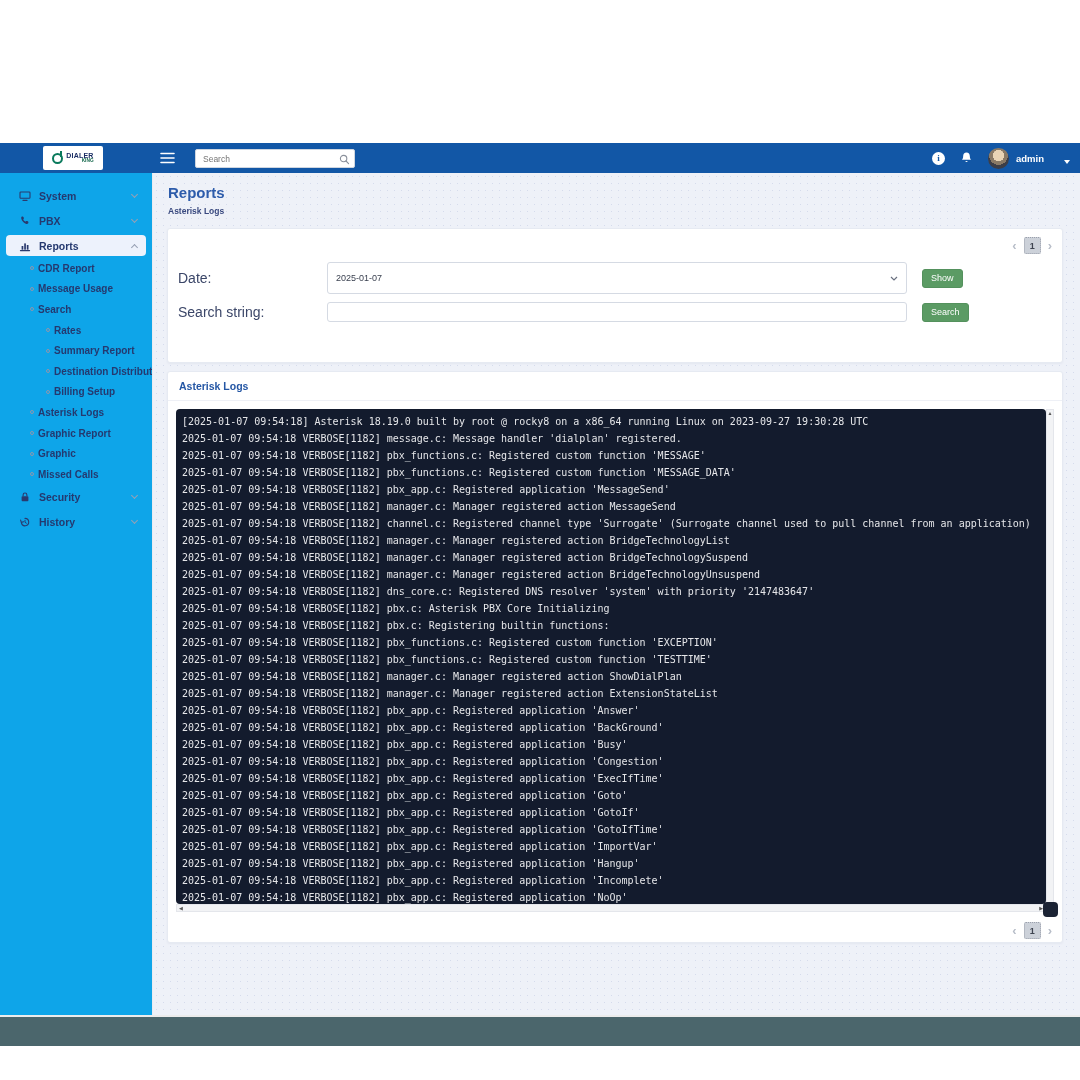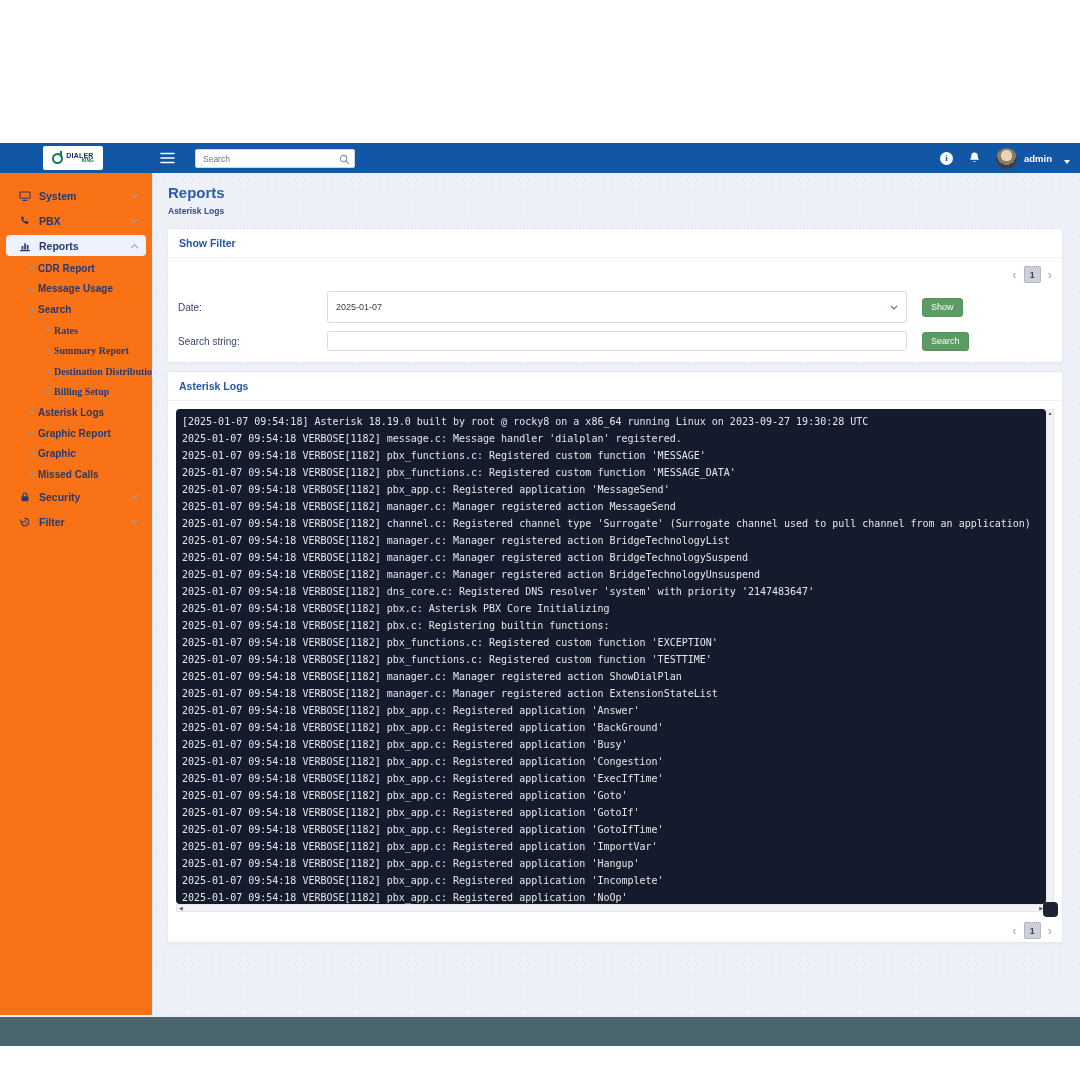--- a/index.html
+++ b/index.html
@@ -22,34 +22,34 @@
   .hdr-search input{width:160px;height:19px;border:1px solid #cfd6e0;border-radius:2px;
             font-size:8.5px;padding:0 20px 0 7px;color:#444;outline:none;
             font-family:"Liberation Sans",sans-serif;}
   .hdr-search .mag{position:absolute;right:5px;top:3.5px;}
   .tb-right{margin-left:auto;display:flex;align-items:center;gap:15px;}
   .info-ic{width:13px;height:13px;background:#fff;border-radius:50%;display:flex;align-items:center;
            justify-content:center;font-family:"Liberation Serif",serif;font-weight:bold;font-size:9px;
            color:#1257a6;cursor:pointer;}
   .avatar{width:21px;height:21px;border-radius:50%;flex:none;cursor:pointer;
           background:radial-gradient(circle at 50% 36%, #e9d4b5 0 33%, #8a7a66 34% 54%, #3d3e47 55% 100%);}
-  .admin-wrap{display:flex;align-items:flex-end;gap:12px;margin-left:-8px;cursor:pointer;}
+  .admin-wrap{display:flex;align-items:flex-end;gap:20px;margin-left:-8px;cursor:pointer;}
   .admin-name{color:#fff;font-size:9.5px;font-weight:bold;}
   .caret-down{width:0;height:0;border-left:3.5px solid transparent;border-right:3.5px solid transparent;
               border-top:4px solid #fff;margin-top:1px;}
 
   
-  .sidebar{position:absolute;left:0;top:135px;width:153px;height:842px;background:#f97316;
+  .sidebar{position:absolute;left:0;top:135px;width:153px;height:842px;background:#0ea5e9;
            border-right:1px solid #e9ebf1;padding-top:10px;overflow:hidden;}
   .sb-row{display:flex;align-items:center;cursor:pointer;color:#25396f;}
   .sb-label{font-weight:bold;white-space:nowrap;}
   .lv-top{height:25px;padding-left:19px;font-size:10.5px;}
   .lv-top .sb-icon{width:12px;height:12px;margin-right:8px;display:flex;align-items:center;flex:none;}
   .lv-sub1{height:20.6px;padding-left:30px;font-size:10px;}
-  .lv-sub2{height:20.6px;padding-left:46px;font-size:10px;font-family:Liberation Serif, serif;}
+  .lv-sub2{height:20.6px;padding-left:46px;font-size:10px;}
   .sb-bullet{width:4px;height:4px;border:1px solid #8e96ad;border-radius:50%;margin-right:4px;flex:none;}
   .sb-chevron{margin-left:auto;margin-right:15px;width:5px;height:5px;flex:none;
               border-right:1.4px solid #97a0b4;border-bottom:1.4px solid #97a0b4;}
   .chev-down{transform:rotate(45deg);margin-top:-3px;}
   .chev-up{transform:rotate(225deg);margin-top:3px;}
   .sb-row.active{background:#edf2fc;border-radius:4px;height:21px;margin:2px 6px;padding-left:13px;}
   .sb-row.active .sb-chevron{margin-right:9px;}
 
   
   .main{position:absolute;left:153px;top:135px;width:927px;height:842px;
@@ -68,21 +68,21 @@
   .p1-body{position:relative;height:105px;}
   .pg{display:flex;align-items:center;gap:7px;}
   .pg-top{position:absolute;top:8px;right:10px;}
   .pg-chev{color:#b7bdc8;font-size:13px;line-height:1;cursor:pointer;font-weight:bold;}
   .pg-page{width:17px;height:17px;background:#ccd1d9;border:1px dotted #9aa0ac;border-radius:2px;
            display:flex;align-items:center;justify-content:center;font-size:9px;color:#3e4450;
            font-weight:bold;cursor:pointer;}
   .frow{display:flex;align-items:center;margin-left:10px;}
   .frow.date{padding-top:33px;}
   .frow.searchs{margin-top:8px;}
-  .flabel{width:149px;font-size:10px;color:#3b4668;flex:none;}
+  .flabel{width:149px;font-size:14px;color:#3b4668;flex:none;}
   .fselect{width:580px;height:20px;border:1px solid #d5dae3;border-radius:3px;background:#fff;
            display:flex;align-items:center;justify-content:space-between;padding:15px 8px;
            font-size:9px;color:#3a4150;cursor:pointer;}
   .finput{width:580px;height:20px;border:1px solid #d5dae3;border-radius:3px;background:#fff;
           font-size:9px;color:#3a4150;padding:0 8px;outline:none;font-family:"Liberation Sans",sans-serif;}
   .btn{margin-left:15px;background:#5b9b64;color:#fff;font-size:9px;padding:4px 8px;
        border-radius:3px;border:1px solid #54915d;line-height:1;cursor:pointer;
        font-family:"Liberation Sans",sans-serif;}
   .applied{margin:13px 0 0 10px;font-size:9px;color:#3b4668;}
 
@@ -266,31 +266,30 @@
       </div>
       <div class="sb-row lv-top">
         <span class="sb-icon">
           <svg width="12" height="12" viewBox="0 0 12 12">
             <path d="M6 2.4a3.7 3.7 0 1 1-3.6 4.5" fill="none" stroke="#2a3a6e" stroke-width="1.1" stroke-linecap="round"></path>
             <path d="M1.6 4.1l.7 2.3 2.3-.7" fill="none" stroke="#2a3a6e" stroke-width="1.1" stroke-linecap="round" stroke-linejoin="round"></path>
             <path d="M6 4.3v2l1.4.9" fill="none" stroke="#2a3a6e" stroke-width="1" stroke-linecap="round"></path>
           </svg>
         </span>
 
-        <span class="sb-label">Filter</span>
+        <span class="sb-label">History</span>
         <span class="sb-chevron chev-down"></span>
       </div>
     </aside>
 
   <main class="main">
     <div class="page-title">Reports</div>
     <div class="breadcrumb">Asterisk Logs</div>
 
     <section class="panel filter">
-      <div class="panel-hdr">Show Filter</div>
       <div class="p1-body">
         <div class="pg pg-top">
           <span class="pg-chev">‹</span>
           <span class="pg-page">1</span>
           <span class="pg-chev">›</span>
         </div>
         <div class="frow date">
           <span class="flabel">Date:</span>
           <div class="fselect">
             <span>2025-01-07</span>

